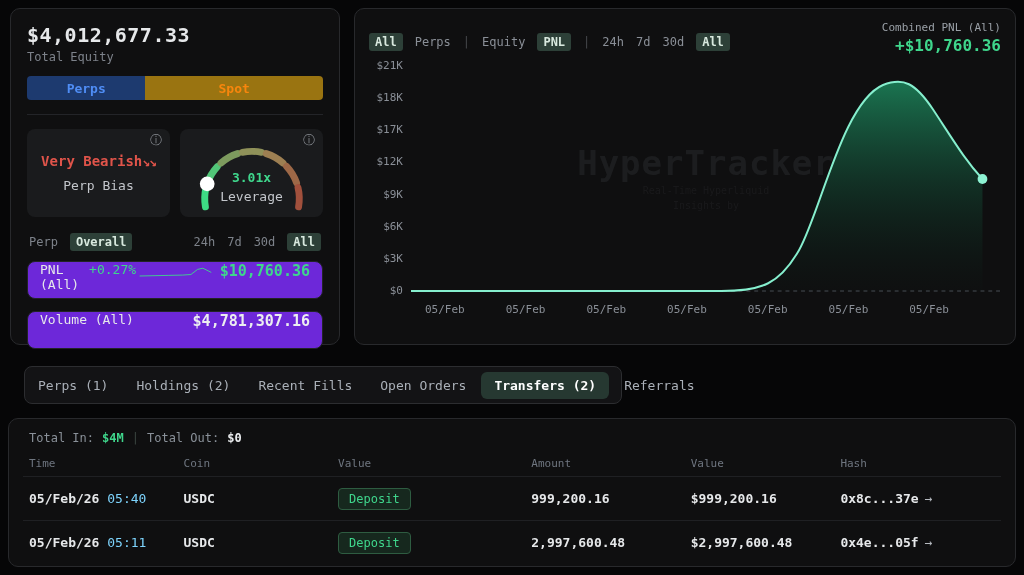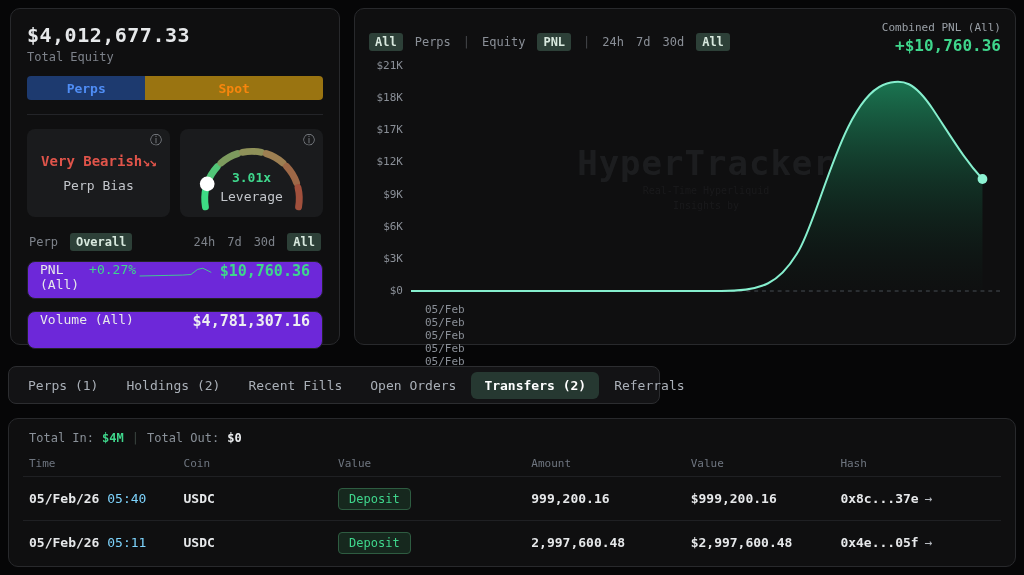--- a/index.html
+++ b/index.html
@@ -46,25 +46,25 @@
   .combined-label { font-size:11px; color:#9aa0a7; }
   .combined-value { font-size:16px; font-weight:bold; color:#3fd68c; margin-top:2px; }
   .chart-body { display:flex; margin-top:2px; }
   .y-axis { width:42px; height:242px; display:flex; flex-direction:column; justify-content:space-between;
     align-items:flex-end; padding:2px 8px 2px 0; font-size:11px; color:#8a8f97; }
   .plot { position:relative; flex:1; height:242px; }
   .plot svg { position:absolute; inset:0; }
   .watermark { position:absolute; top:86px; left:0; right:0; text-align:center; pointer-events:none; }
   .wm-title { font-size:34px; font-weight:bold; color:rgba(150,160,170,0.10); letter-spacing:1px; }
   .wm-sub { font-size:10px; color:rgba(150,160,170,0.07); line-height:1.5; }
-  .x-axis { display:flex; justify-content:space-between; padding:4px 52px 0 56px; font-size:11px; color:#8a8f97;flex-direction:column; }
-
-  
-  #tabbar { position:absolute; left:8px; top:366px; width:652px; height:38px; background:#131315;
-    border:1px solid #2c2d30; border-radius:8px; display:flex; align-items:center; gap:2px; padding:0 6px; }
+  .x-axis { display:flex; justify-content:space-between; padding:4px 52px 0 56px; font-size:11px; color:#8a8f97; }
+
+  
+  #tabbar { position:absolute; left:24px; top:366px; width:598px; height:38px; background:#131315;
+    border:1px solid #2c2d30; border-radius:8px; display:flex; align-items:center; gap:2px; padding:0 0; }
   .tab { padding:6px 13px; font-size:13px; color:#aab0b8; white-space:nowrap; cursor:pointer; }
   .tab.active { background:#263831; border-radius:6px; color:#ffffff; font-weight:bold; }
 
   
   #panel-transfers { left:8px; top:418px; width:1008px; height:149px; padding:8px 14px; }
   .totals { font-size:12px; color:#8a9199; padding:4px 6px 8px; display:flex; align-items:center; gap:8px; }
   .total-in { color:#3fd68c; font-weight:bold; }
   .total-out { color:#eceef0; font-weight:bold; }
   .t-sep { color:#3a4540; }
   .t-grid { display:grid; grid-template-columns:16% 16% 20% 16.5% 15.5% 16%; align-items:center; padding:0 6px; }

